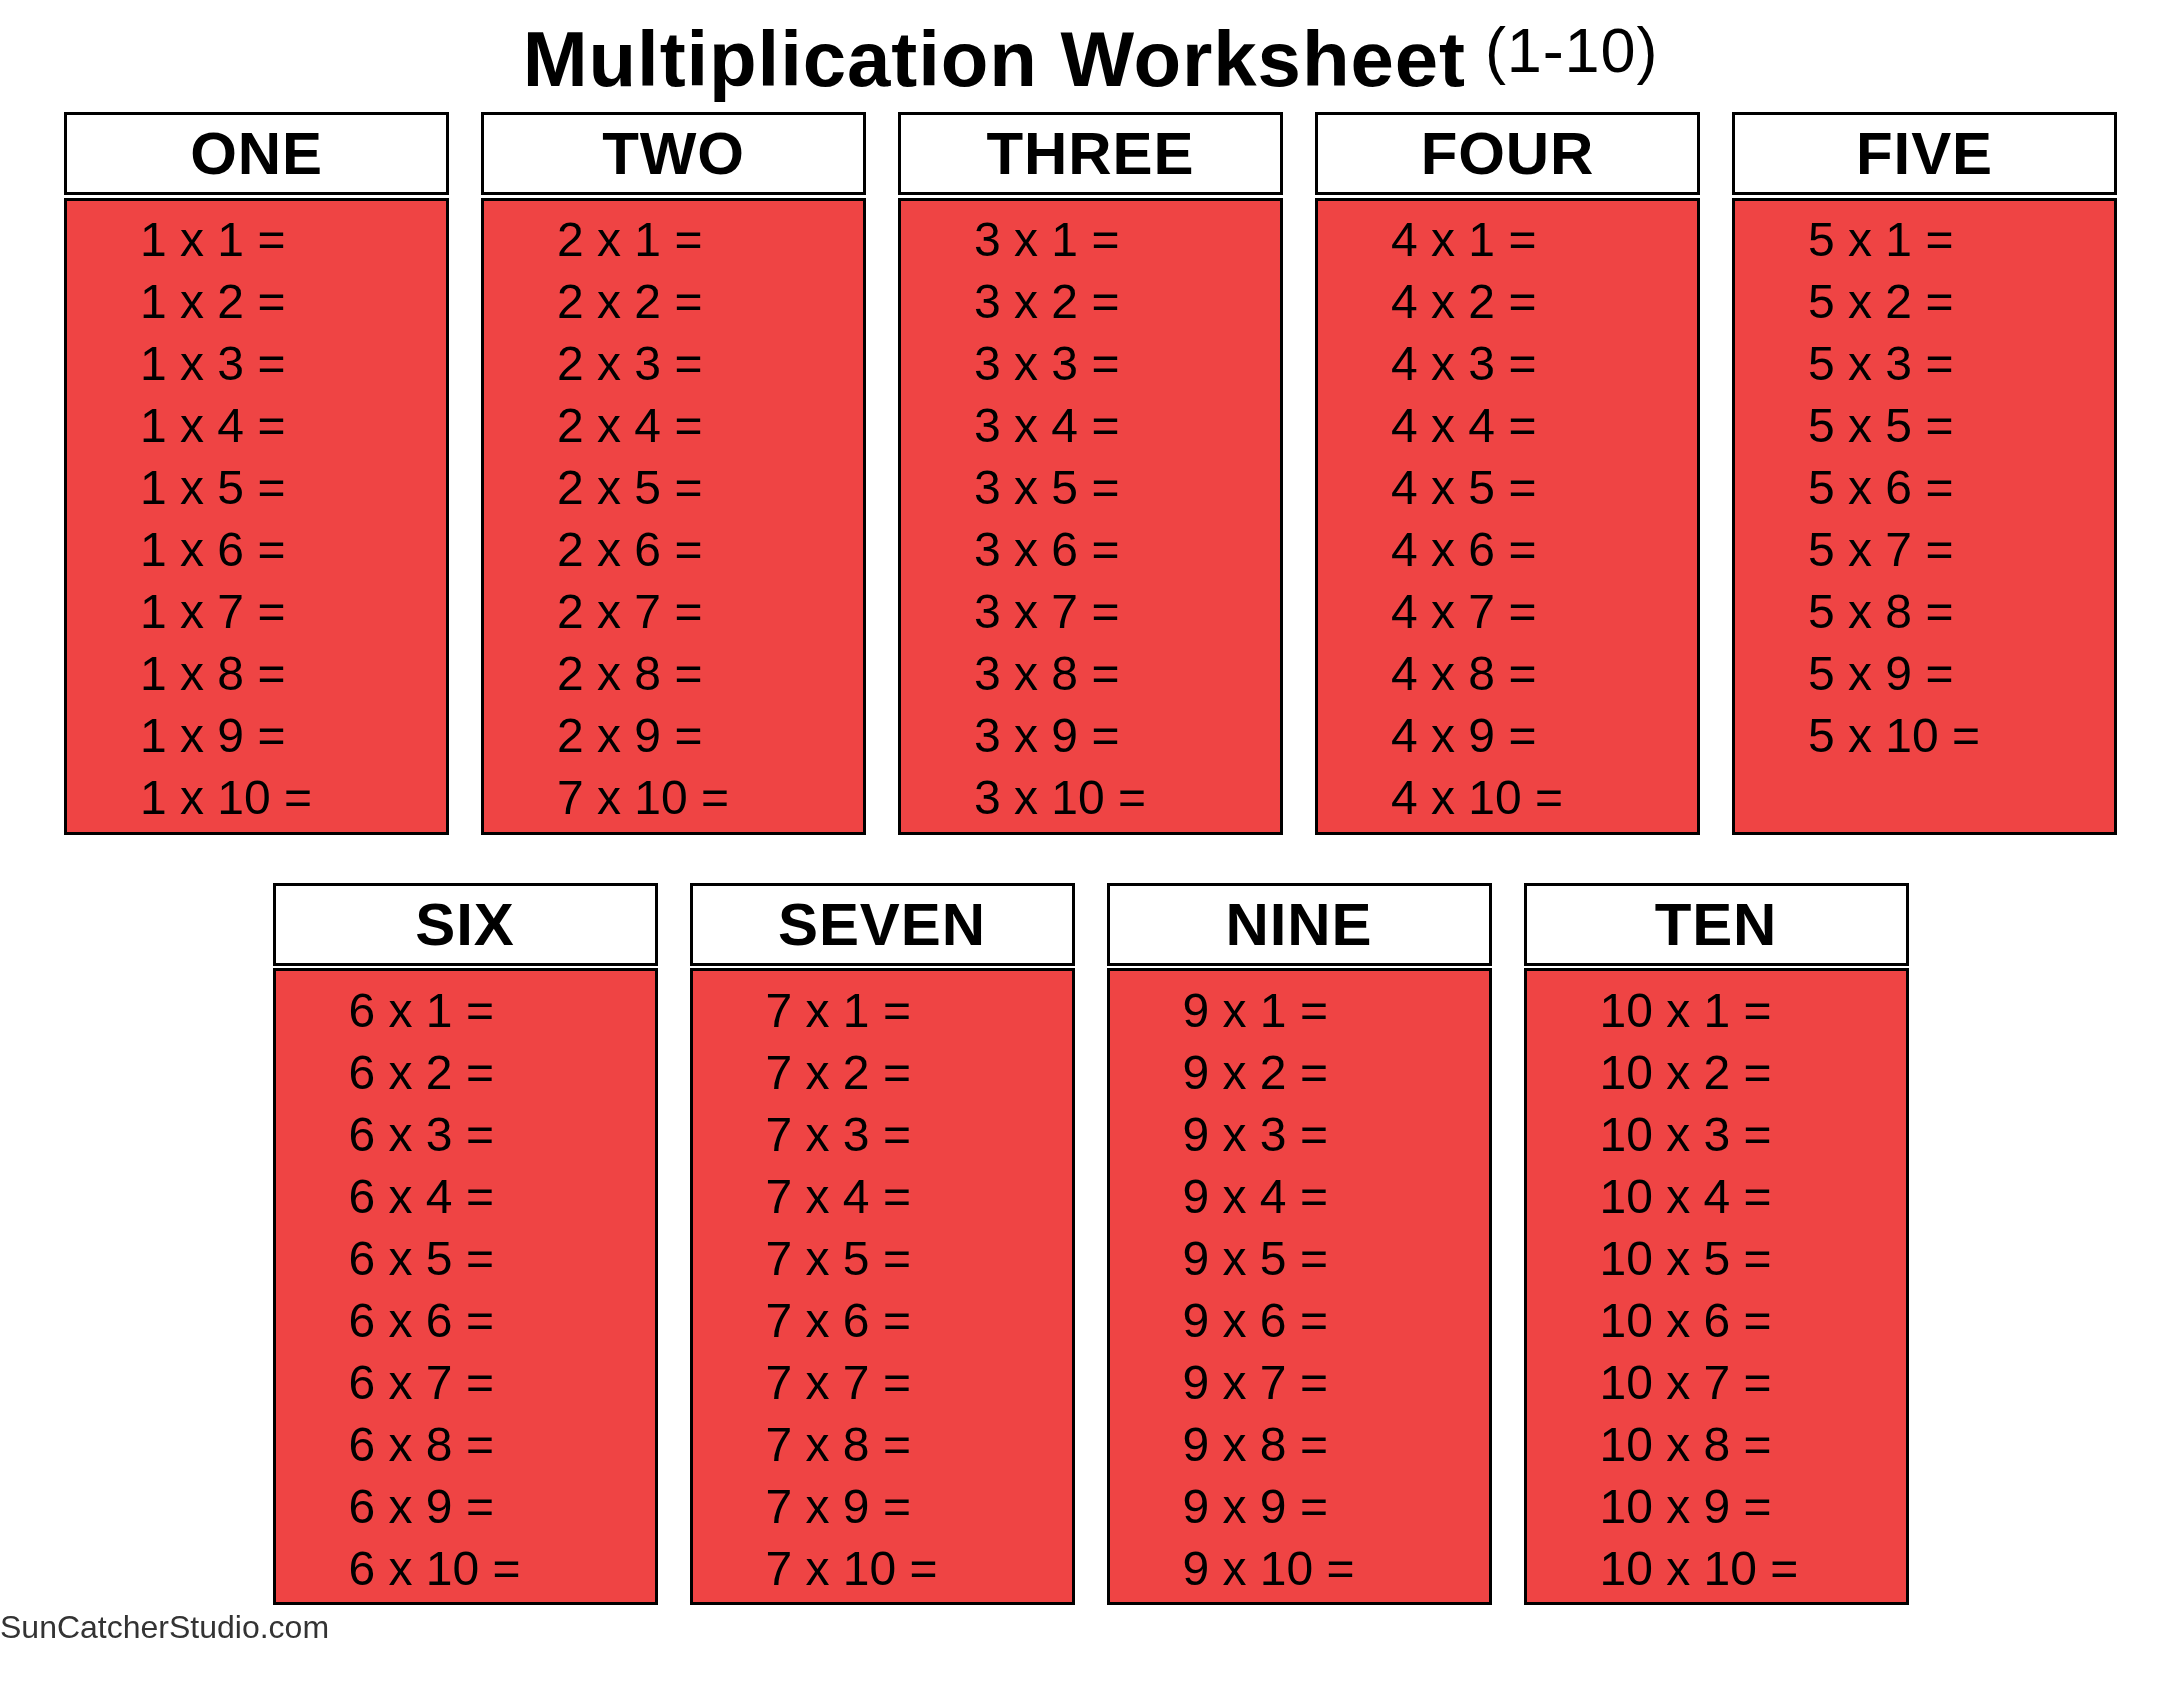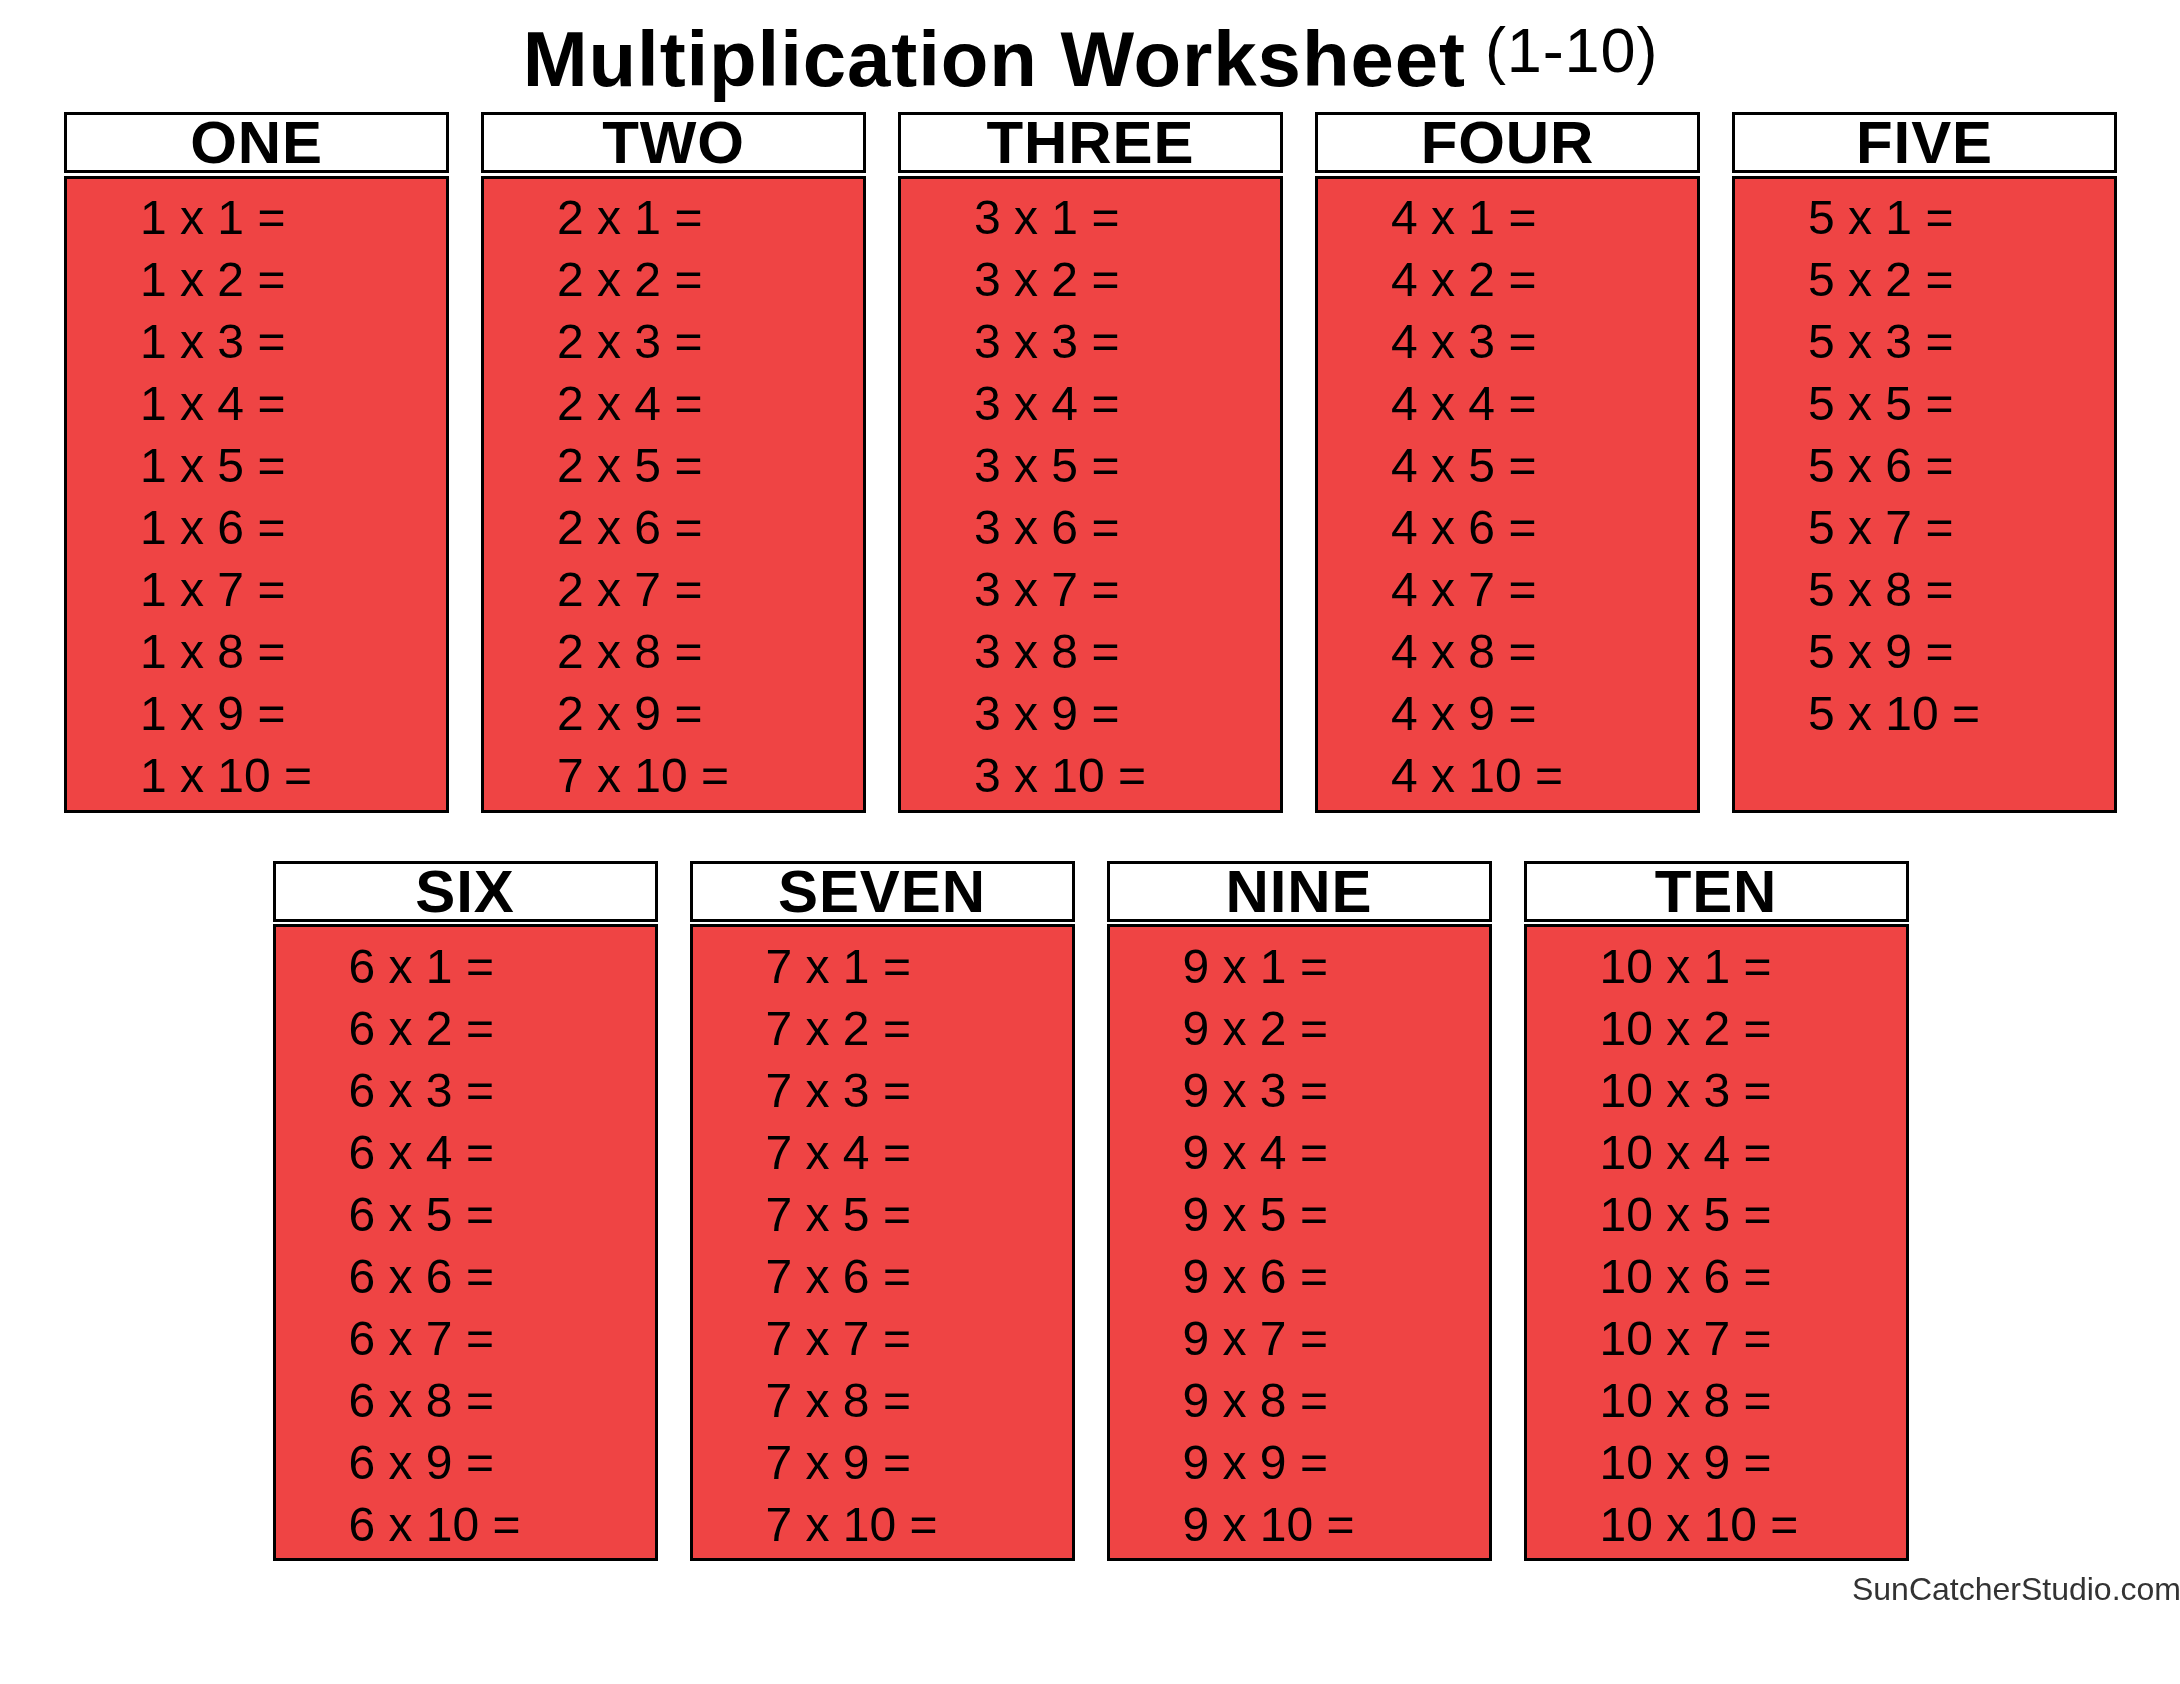--- a/index.html
+++ b/index.html
@@ -42,21 +42,21 @@
   }
   .table-row {
     display: flex;
     justify-content: center;
     gap: 32px;
   }
 
   .mtable { width: 385px; }
   .mheader {
     border: 3.4px solid #000;
-    height: 61px;
+    height: 83px;
     display: flex;
     align-items: center;
     justify-content: center;
     font-size: 60px;
     font-weight: bold;
     letter-spacing: 0.9px;
     background: #fff;
   }
   .mbody {
     border: 3.4px solid #000;
@@ -70,22 +70,22 @@
 
   .problem {
     height: 62px;
     line-height: 62px;
     font-size: 48px;
     white-space: pre;
   }
 
   
   .footer {
-    margin-top: 10px;
-    text-align: right;
+    margin-top: 4px;
+    text-align: left;
     font-size: 32px;
     color: #333;
   }
 </style>
 </head>
 <body>
 
 <div class="page" data-name="worksheet-page">
 
   <div class="title" data-name="page-title">

